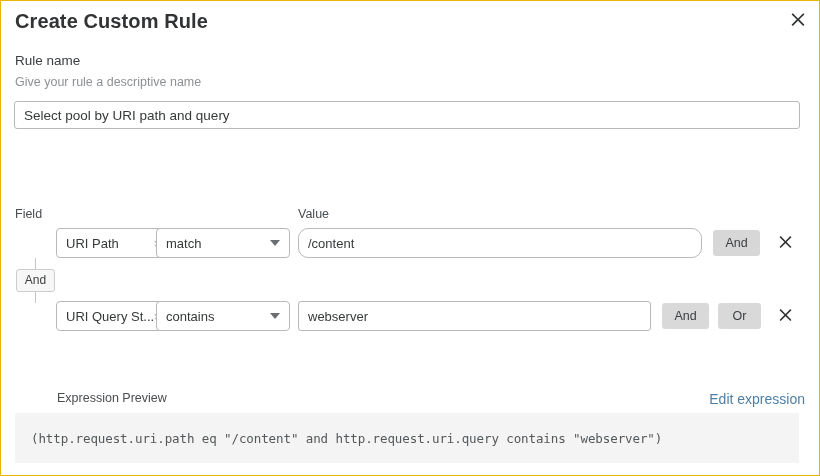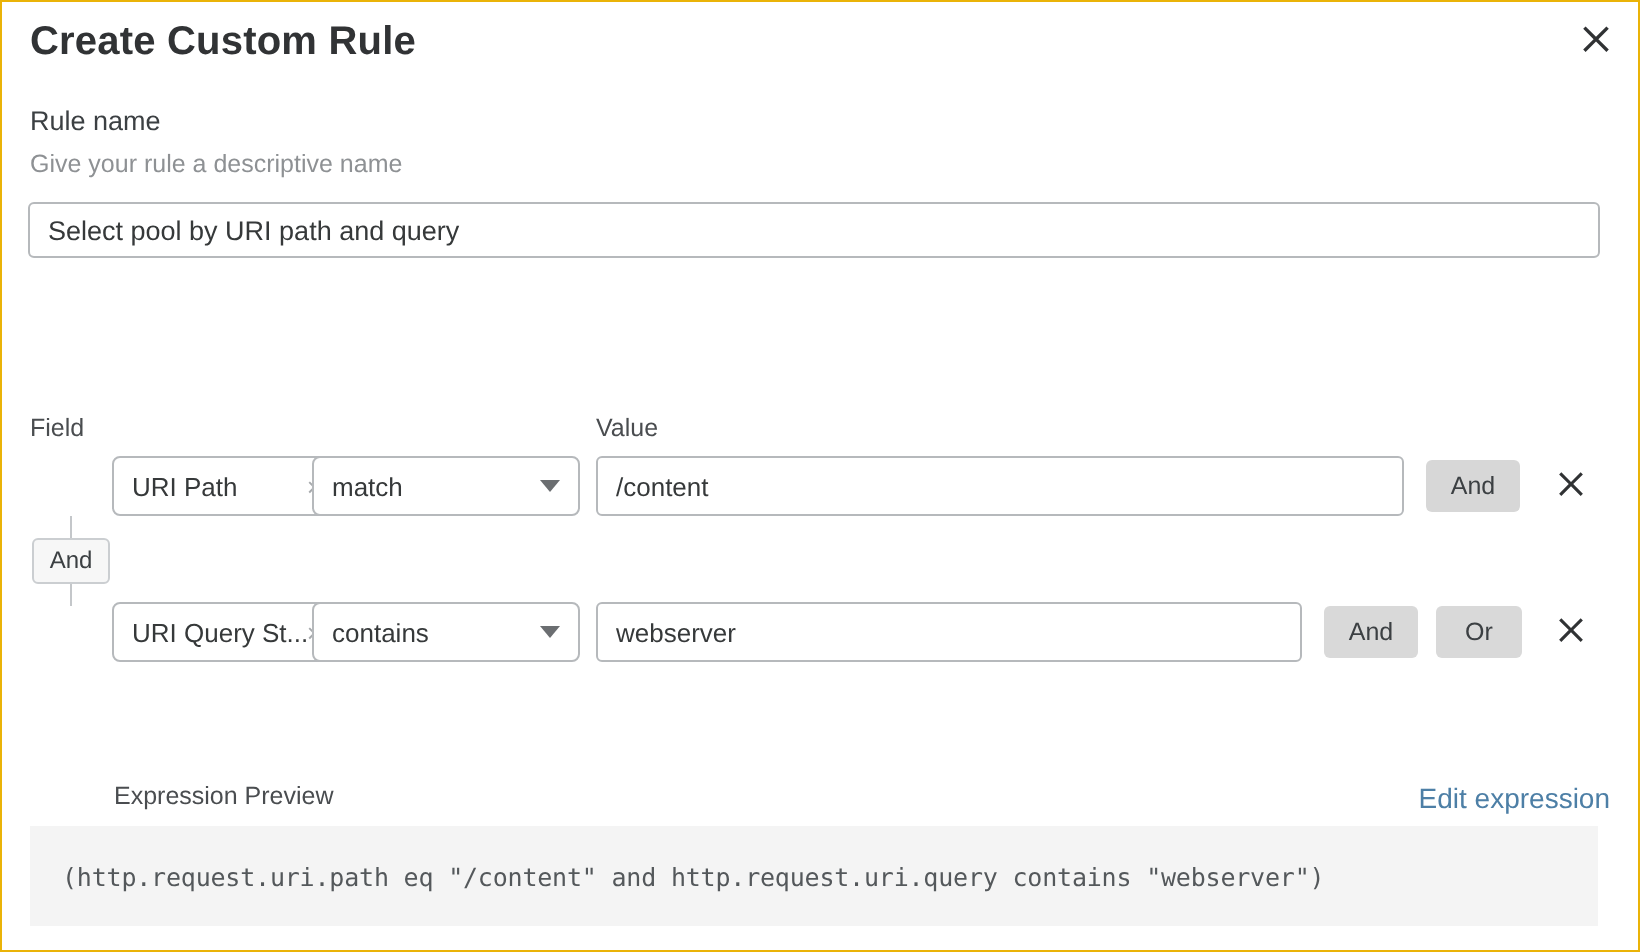--- a/index.html
+++ b/index.html
@@ -164,21 +164,21 @@
     border-top: 6px solid #6b6e71;
     margin-right: 9px;
     flex: none;
   }
   .value-input {
     position: absolute;
     left: 297px;
     height: 30px;
     font-size: 13px;
   }
-  #value-input-0 { width: 404px; }
+  #value-input-0 { width: 404px; border-radius: 10px; }
   #value-input-1 { width: 353px; }
 
   .logic-btn {
     position: absolute;
     box-sizing: border-box;
     height: 26px;
     top: 2px;
     border: none;
     border-radius: 3px;
     background: #d7d7d7;

